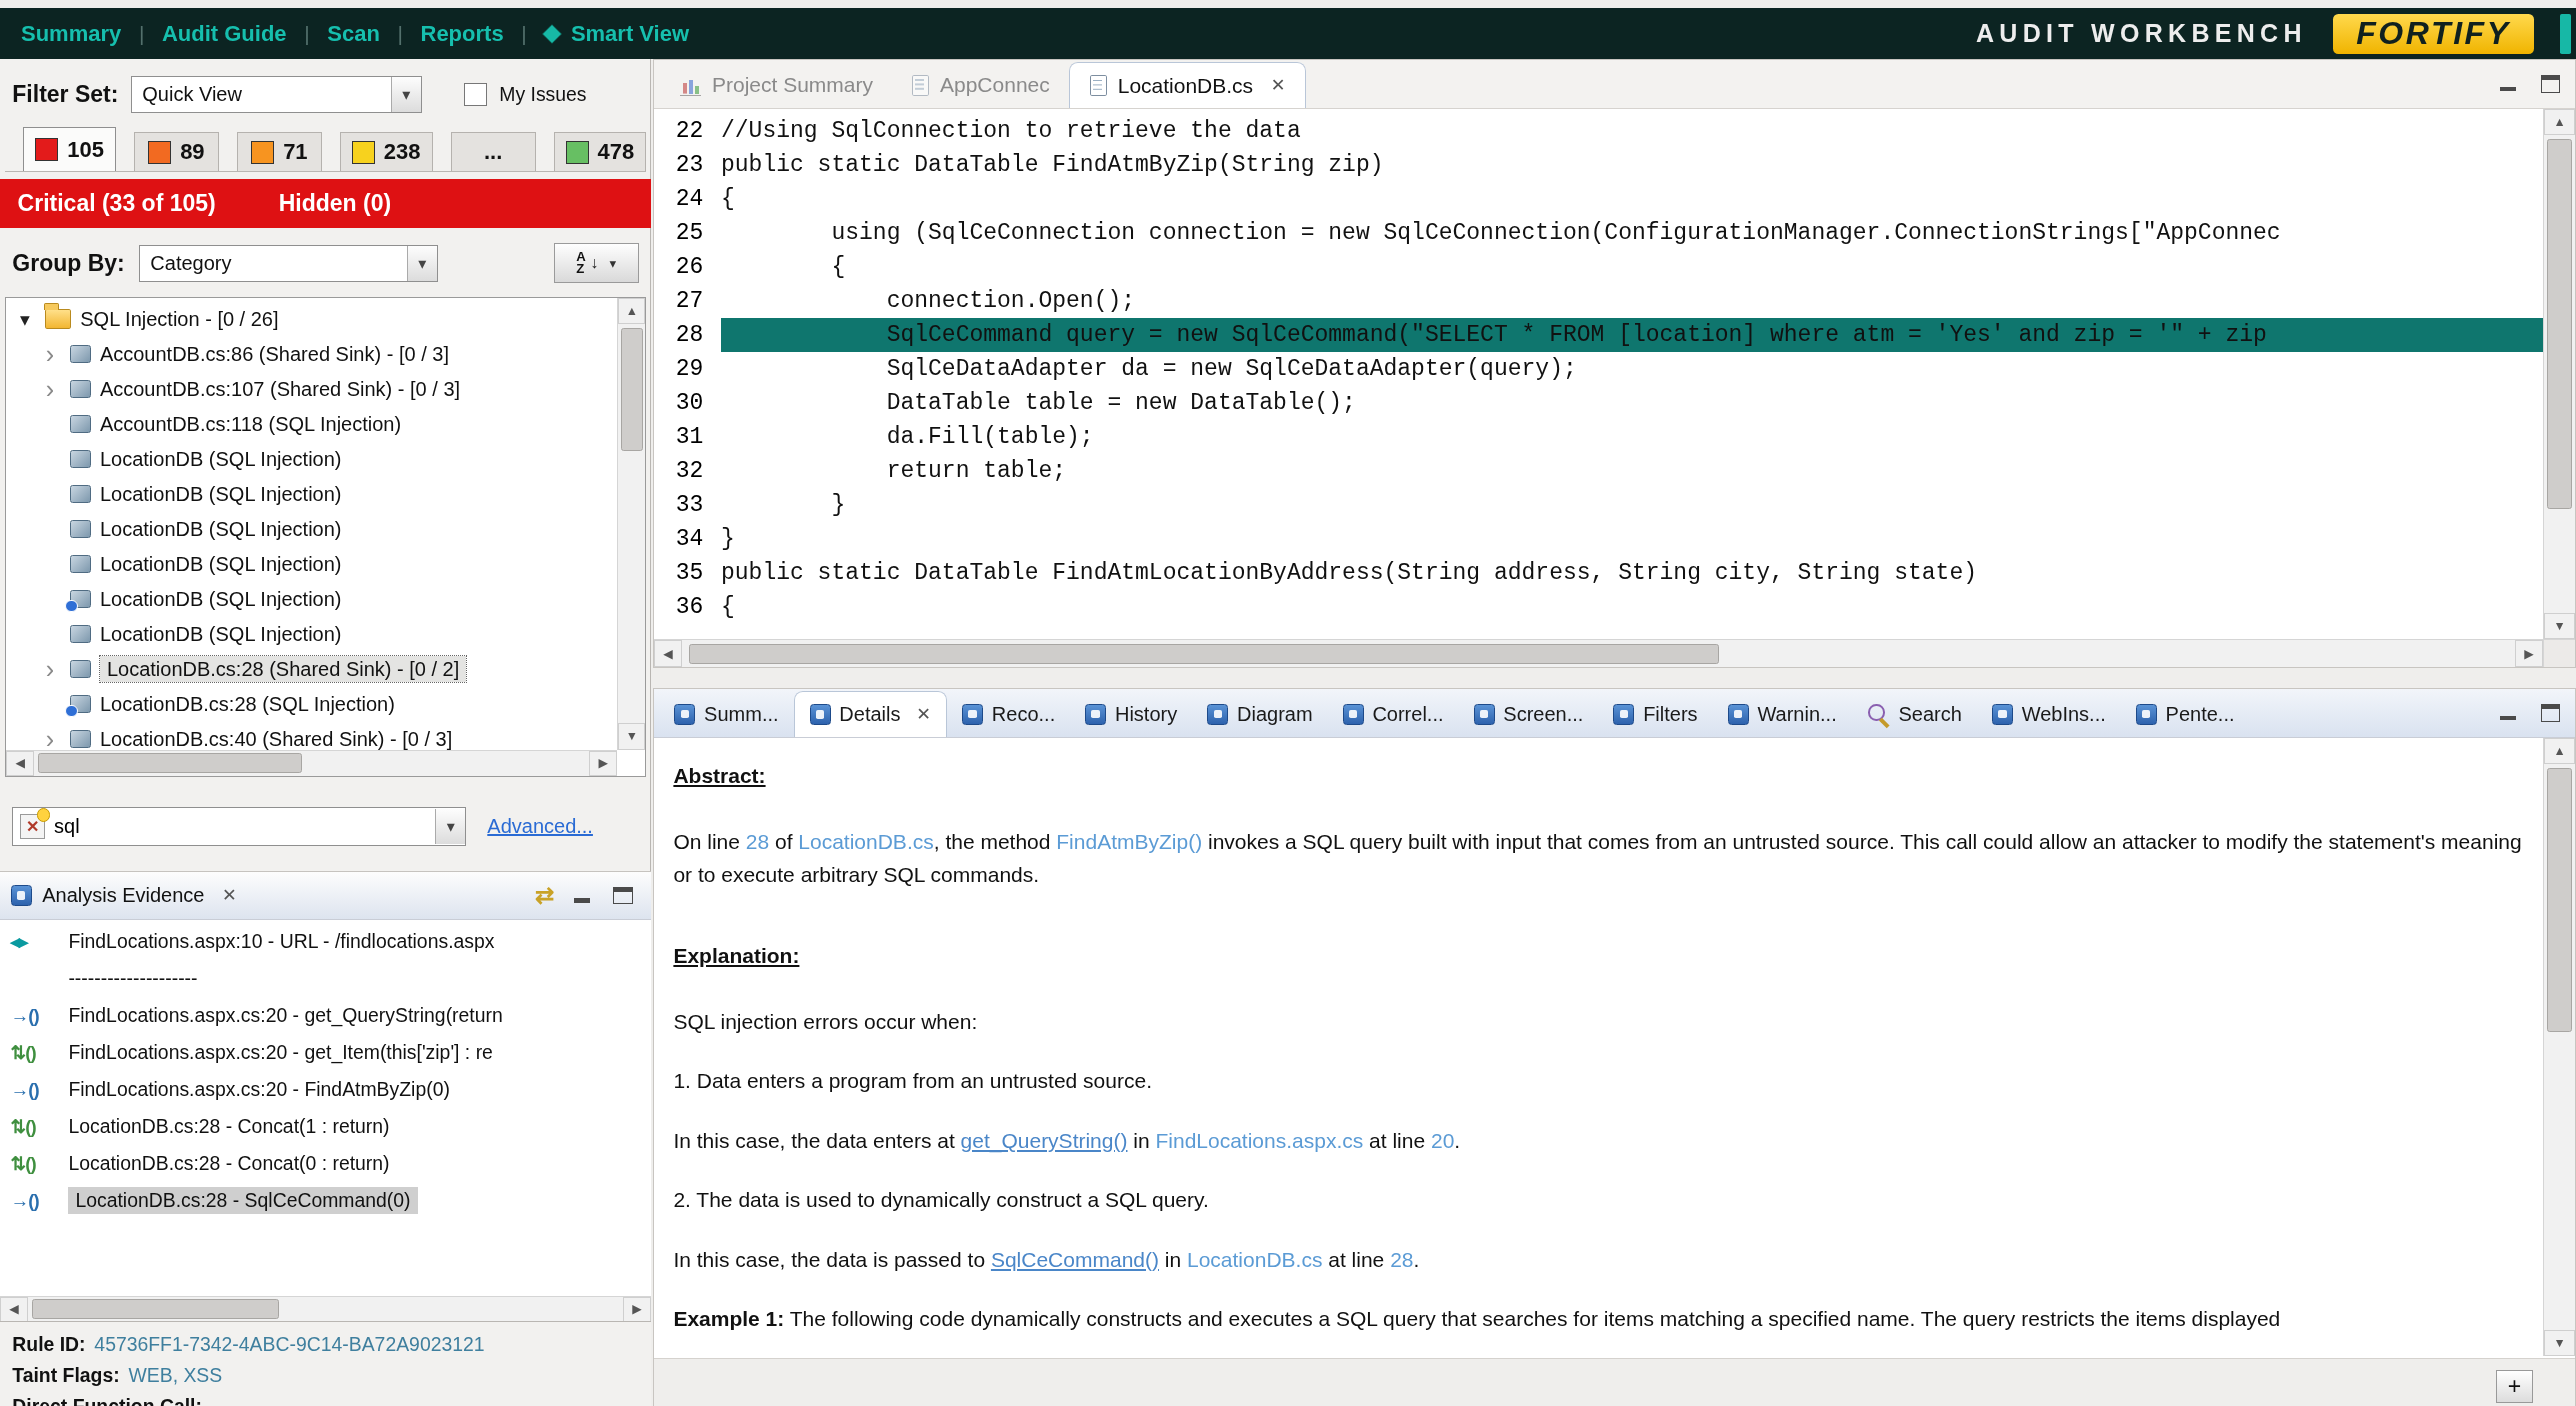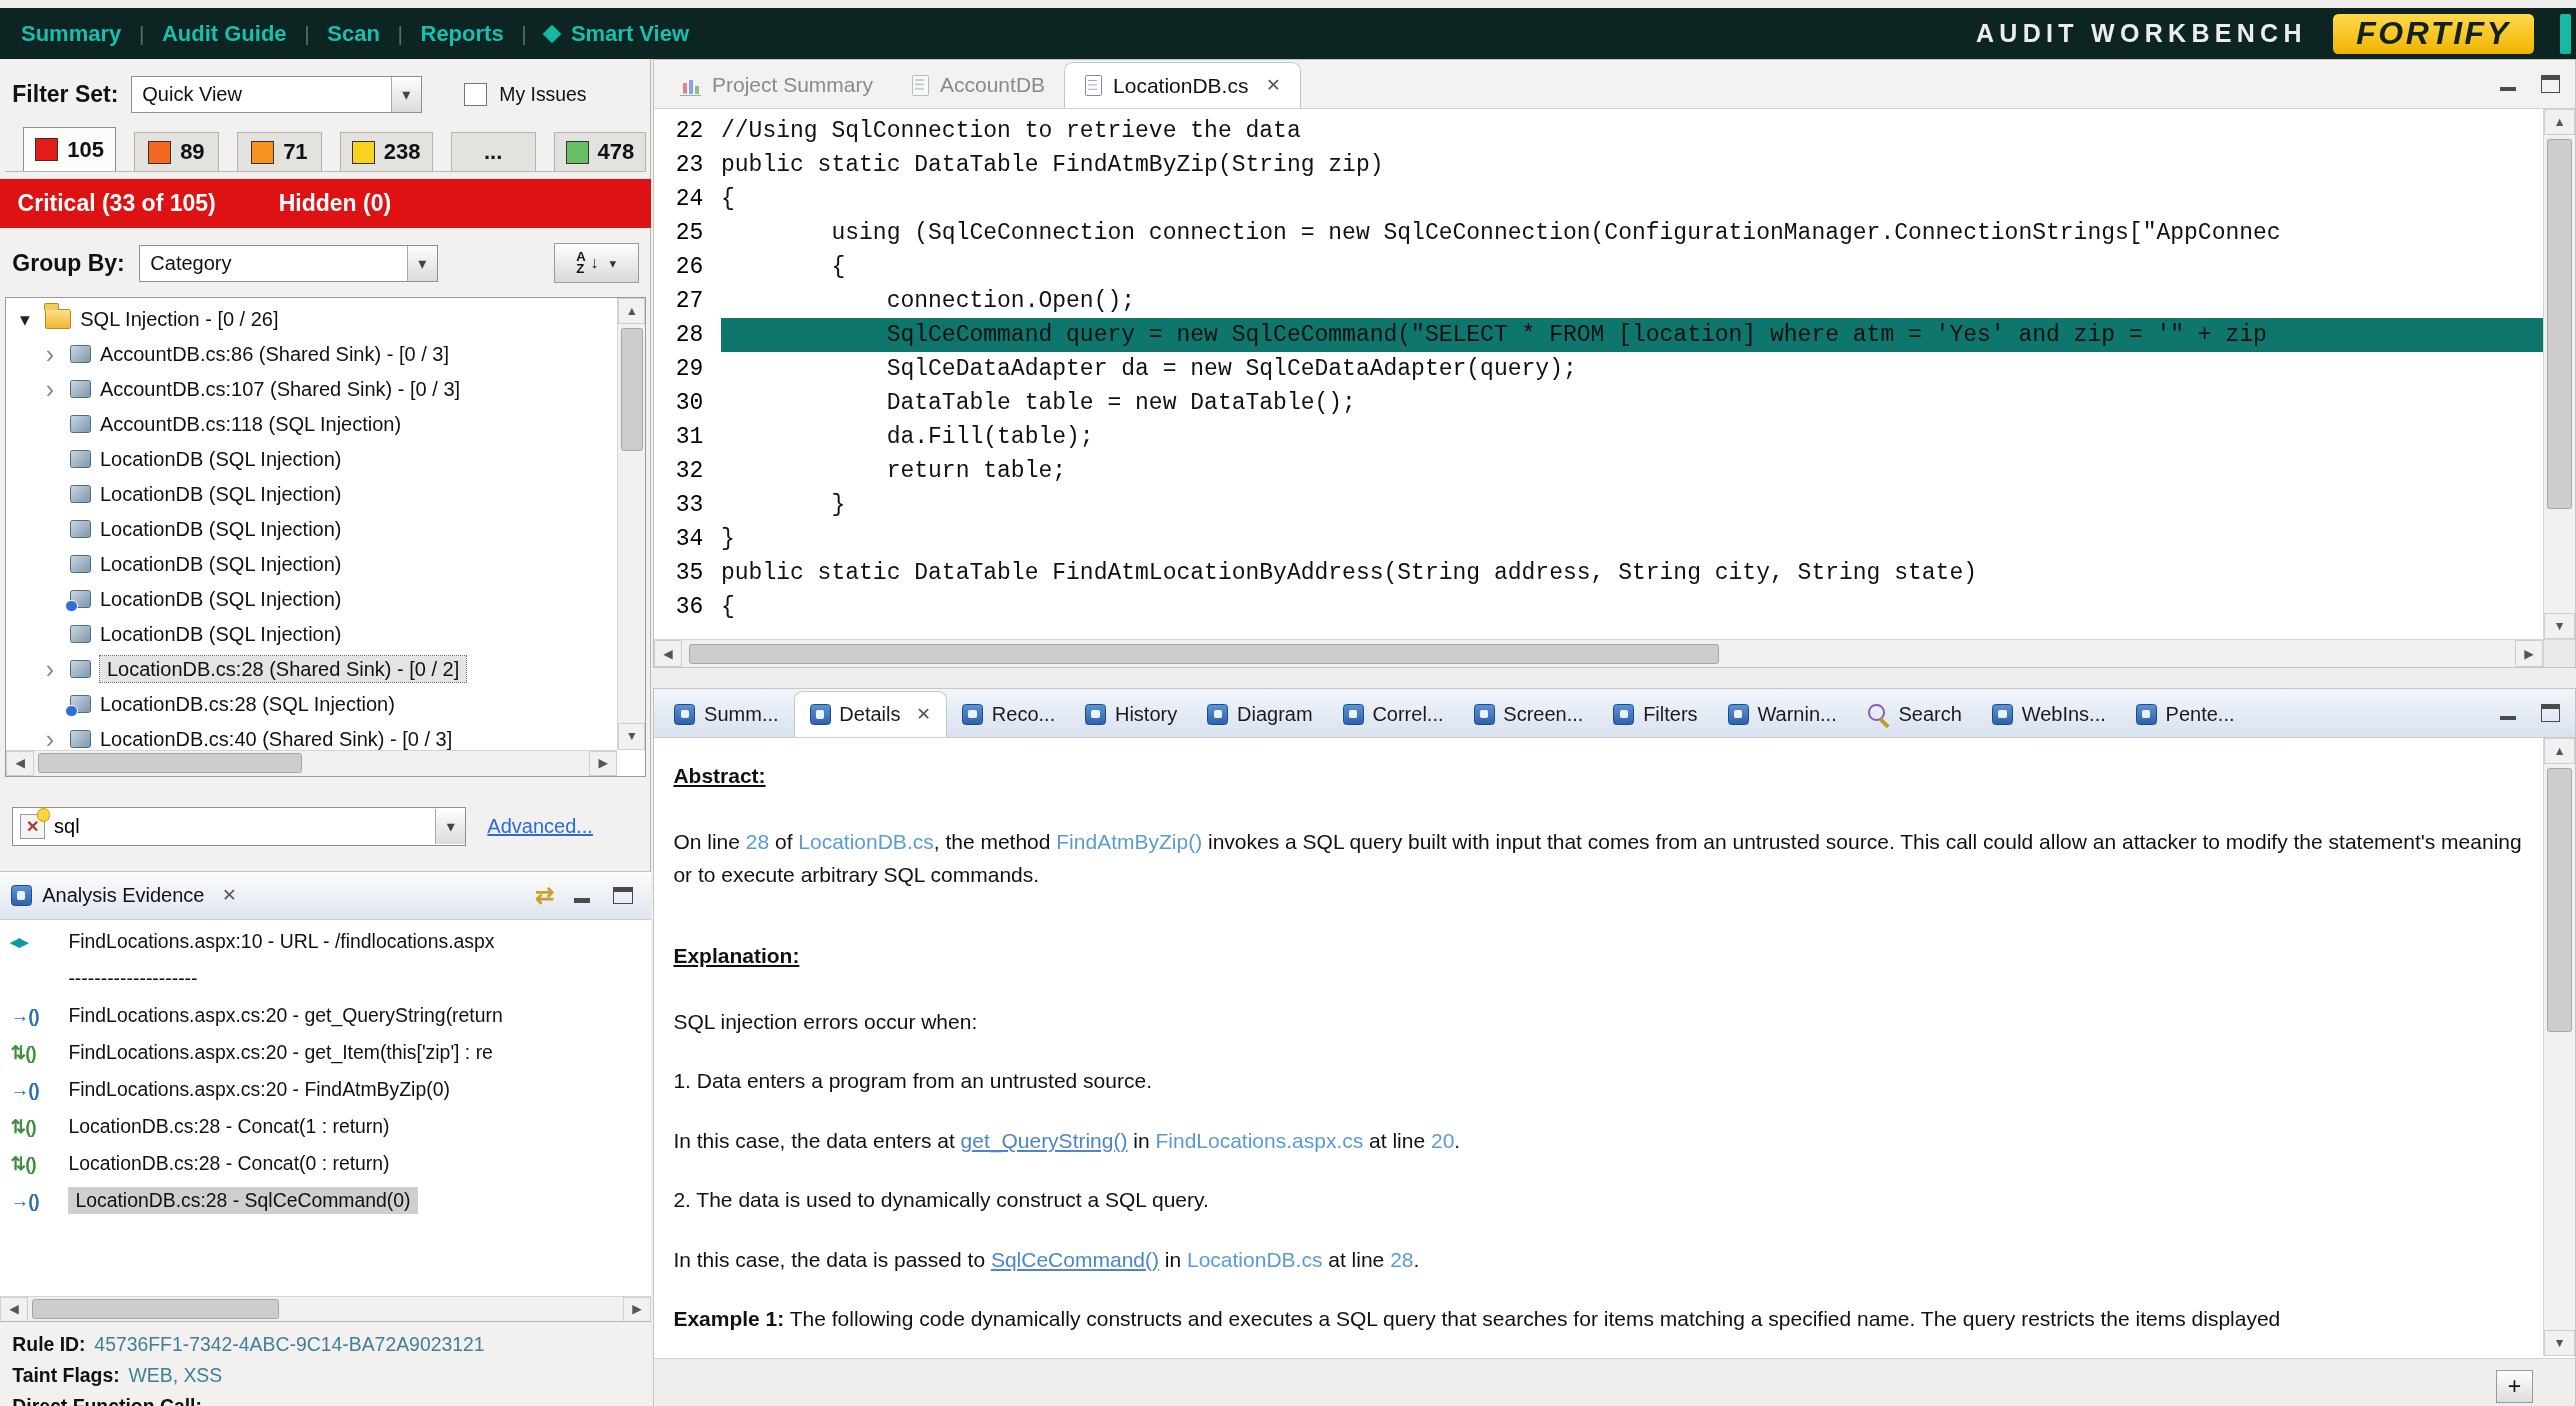--- a/index.html
+++ b/index.html
@@ -381,21 +381,21 @@
 
   <div id="editor">
     <div class="etabs">
       <span id="editor-tabs" style="display:flex;align-items:flex-end;height:100%;">
           <span class="etab">
             <span class="ic-chart"></span>
             <span class="tab-label">Project Summary</span>
           </span>
           <span class="etab">
             <span class="ic-doc"></span>
-            <span class="tab-label">AccountDB</span>
+            <span class="tab-label">AppConnec</span>
           </span>
           <span class="etab active">
             <span class="ic-doc"></span>
             <span class="tab-label">LocationDB.cs</span>
             <span class="tab-x">✕</span>
           </span>
         </span>
       <span class="win-tools">
         <span class="win-min"></span>
         <span class="win-max"></span>

